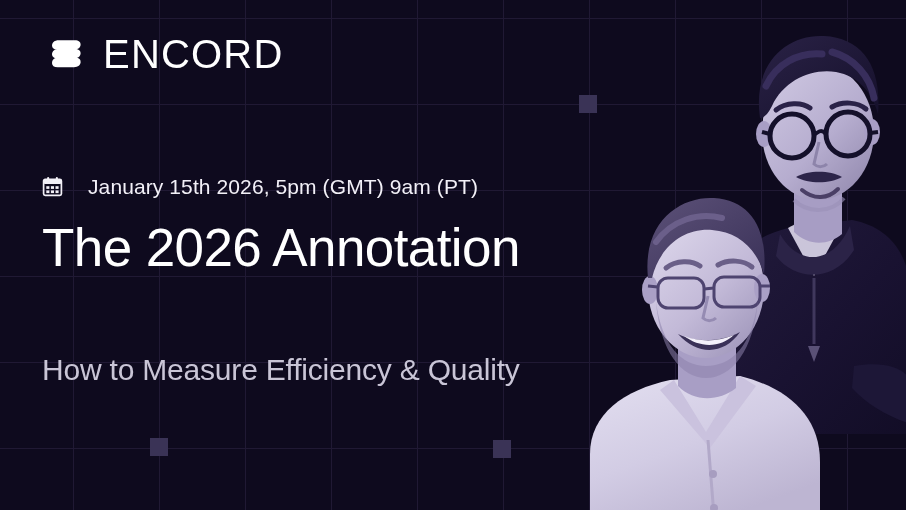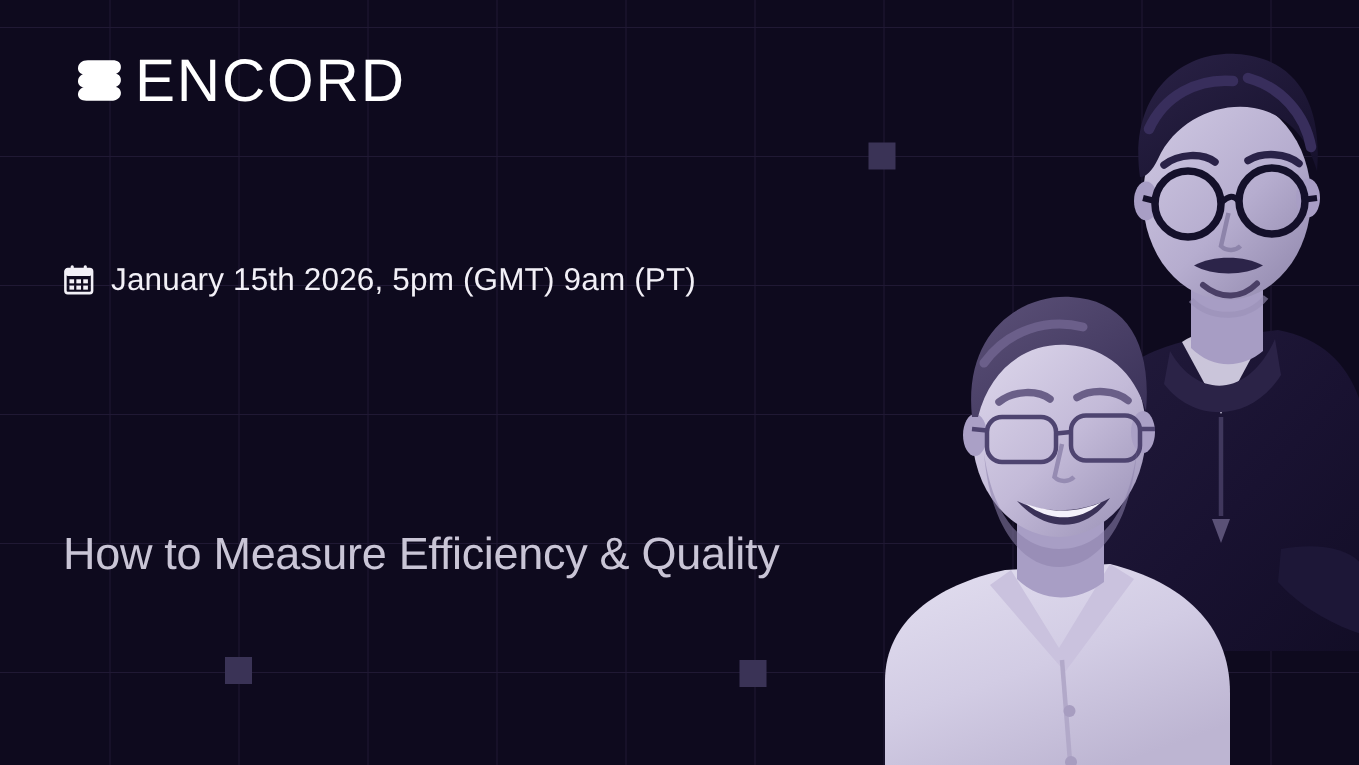--- a/index.html
+++ b/index.html
@@ -39,33 +39,33 @@
 
   
   #content{
     position:absolute;left:42px;top:0;width:600px;height:510px;
     z-index:5;
   }
 
   
   #logo{
     position:absolute;left:0;top:30px;
-    display:flex;align-items:center;
+    display:flex;align-items:center;gap:13px;
   }
   #logo-mark{width:48px;height:48px;display:block;}
   #logo-word{
     color:#ffffff;font-size:40px;font-weight:400;
     letter-spacing:1.2px;line-height:1;
     white-space:nowrap;
   }
 
   
   #date-row{
     position:absolute;left:0;top:176px;
-    display:flex;align-items:flex-start;gap:11px;
+    display:flex;align-items:flex-start;gap:25px;
   }
   #calendar-icon{width:21px;height:21px;display:block;}
   #date-text{
     color:#f2f0f7;font-size:21px;font-weight:400;
     letter-spacing:.1px;white-space:nowrap;line-height:1;
   }
 
   
   #headline{
     position:absolute;left:0;top:218px;width:610px;
@@ -241,18 +241,19 @@
           <rect x="13.5" y="10.2" width="3.1" height="2.7"></rect>
           <rect x="4.3" y="14.4" width="3.1" height="2.7"></rect>
           <rect x="8.9" y="14.4" width="3.1" height="2.7"></rect>
           <rect x="13.5" y="14.4" width="3.1" height="2.7"></rect>
         </g>
       </svg>
       <div id="date-text">January 15th  2026, 5pm (GMT) 9am (PT)</div>
     </div>
 
     <div id="headline">
+      <span class="l">The 2026 Annotation</span>
     </div>
 
     <div id="subtitle">How to Measure Efficiency &amp; Quality</div>
 
   </div>
 </div>
 
 </body></html>

